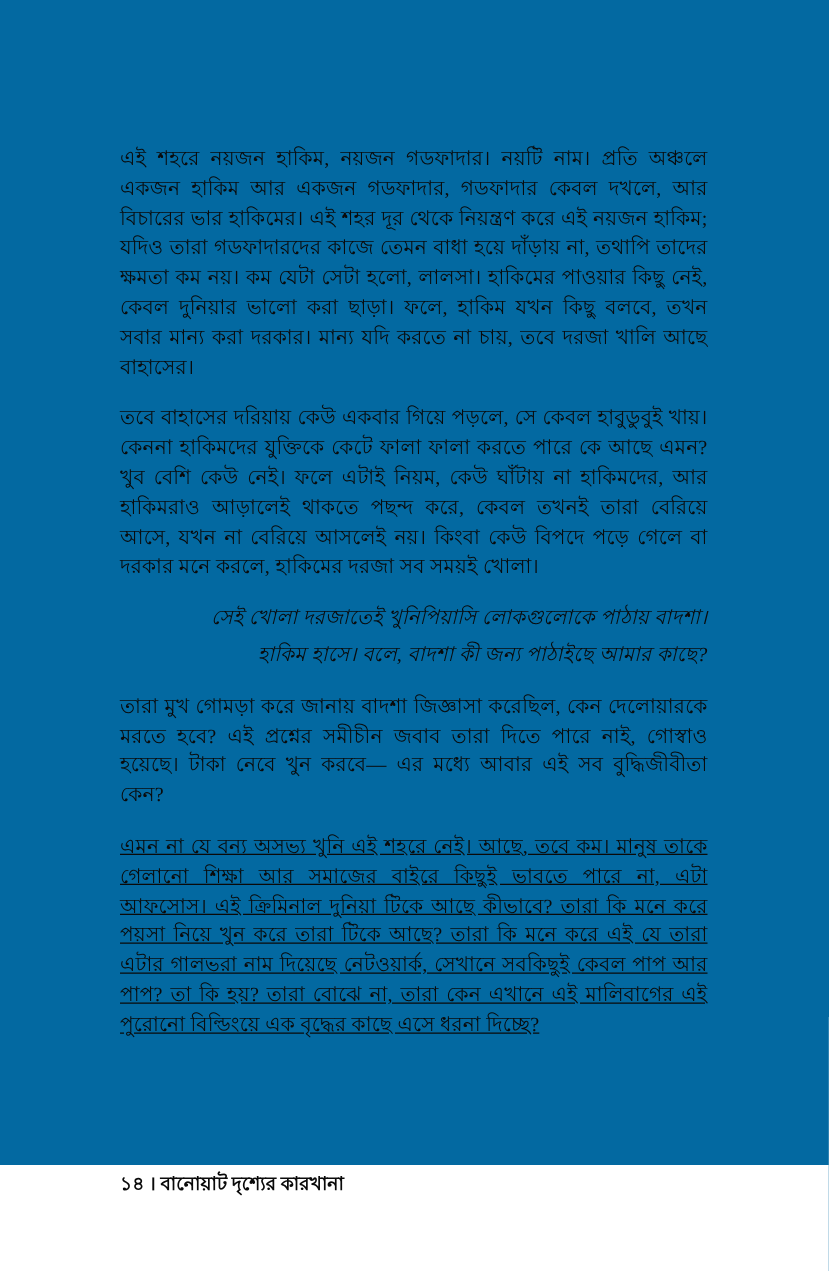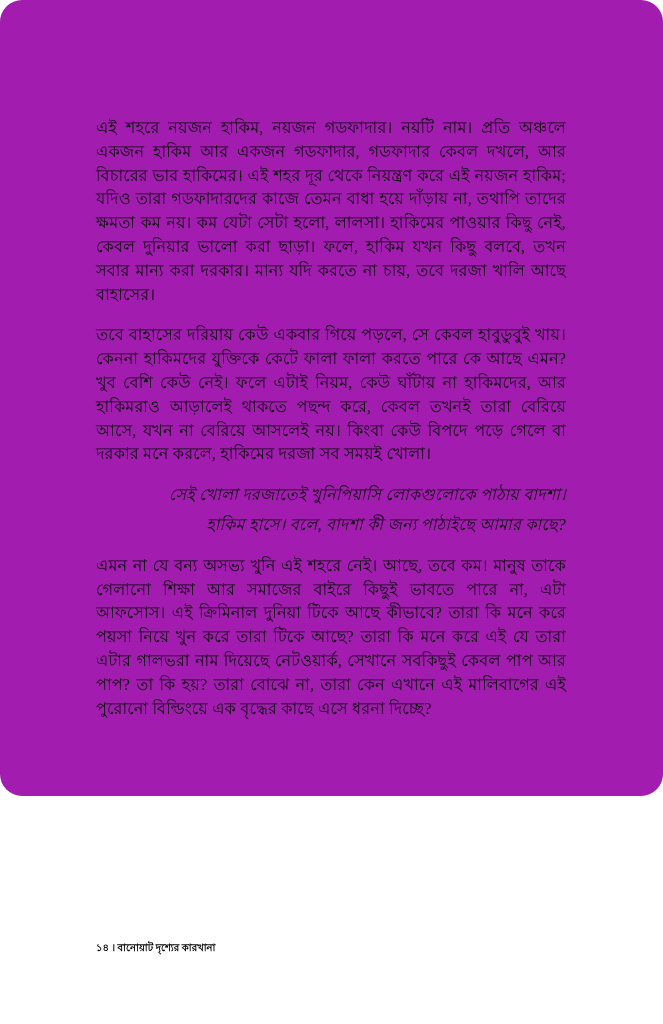--- a/index.html
+++ b/index.html
@@ -11,24 +11,23 @@
     height: 1024px;
     background: #ffffff;
     font-family: "Liberation Serif", "DejaVu Serif", serif;
     color: #000000;
     overflow: hidden;
   }
 
   .page {
     position: relative;
     width: 663px;
-    height: 796px;
+    height: 932px;
     box-sizing: border-box;
-    background: #a21caf;
-    border-radius: 22px;
+    background: #0369a1;
   }
 
   .text-block {
     position: absolute;
     left: 96px;
     top: 116px;
     width: 470px;
   }
 
   .para {
@@ -37,20 +36,21 @@
     line-height: 23.8px;
     text-align: justify;
     text-justify: inter-word;
     letter-spacing: 0.01em;
     word-spacing: 0.01em;
     color: #0a0a0a;
   }
 
   .para:last-of-type {
     margin-bottom: 0;
+    text-decoration: underline;
   }
 
   .para.italic {
     font-style: italic;
     margin-bottom: 6px;
   }
 
   .para.italic.tight {
     margin-bottom: 6px;
   }
@@ -62,21 +62,21 @@
   
   .para.single {
     text-align: right;
   }
 
   .footer {
     position: absolute;
     left: 96px;
     top: 938px;
     width: 470px;
-    font-size: 10px;
+    font-size: 15px;
     line-height: 20px;
     text-align: left;
     color: #0a0a0a;
     font-weight: 600;
   }
 </style>
 </head>
 <body>
 
 <div class="page">
@@ -85,20 +85,21 @@
 
     <p class="para">এই শহরে নয়জন হাকিম, নয়জন গডফাদার। নয়টি নাম। প্রতি অঞ্চলে একজন হাকিম আর একজন গডফাদার, গডফাদার কেবল দখলে, আর বিচারের ভার হাকিমের। এই শহর দূর থেকে নিয়ন্ত্রণ করে এই নয়জন হাকিম; যদিও তারা গডফাদারদের কাজে তেমন বাধা হয়ে দাঁড়ায় না, তথাপি তাদের ক্ষমতা কম নয়। কম যেটা সেটা হলো, লালসা। হাকিমের পাওয়ার কিছু নেই, কেবল দুনিয়ার ভালো করা ছাড়া। ফলে, হাকিম যখন কিছু বলবে, তখন সবার মান্য করা দরকার। মান্য যদি করতে না চায়, তবে দরজা খালি আছে বাহাসের।</p>
 
     <p class="para">তবে বাহাসের দরিয়ায় কেউ একবার গিয়ে পড়লে, সে কেবল হাবুডুবুই খায়। কেননা হাকিমদের যুক্তিকে কেটে ফালা ফালা করতে পারে কে আছে এমন? খুব বেশি কেউ নেই। ফলে এটাই নিয়ম, কেউ ঘাঁটায় না হাকিমদের, আর হাকিমরাও আড়ালেই থাকতে পছন্দ করে, কেবল তখনই তারা বেরিয়ে আসে, যখন না বেরিয়ে আসলেই নয়। কিংবা কেউ বিপদে পড়ে গেলে বা দরকার মনে করলে, হাকিমের দরজা সব সময়ই খোলা।</p>
 
     <p class="para italic single tight">সেই খোলা দরজাতেই খুনিপিয়াসি লোকগুলোকে পাঠায় বাদশা।</p>
 
 
     <p class="para italic single last-italic">হাকিম হাসে। বলে, বাদশা কী জন্য পাঠাইছে আমার কাছে?</p>
 
+    <p class="para">তারা মুখ গোমড়া করে জানায় বাদশা জিজ্ঞাসা করেছিল, কেন দেলোয়ারকে মরতে হবে? এই প্রশ্নের সমীচীন জবাব তারা দিতে পারে নাই, গোস্বাও হয়েছে। টাকা নেবে খুন করবে— এর মধ্যে আবার এই সব বুদ্ধিজীবীতা কেন?</p>
 
 
     <p class="para">এমন না যে বন্য অসভ্য খুনি এই শহরে নেই। আছে, তবে কম। মানুষ তাকে গেলানো শিক্ষা আর সমাজের বাইরে কিছুই ভাবতে পারে না, এটা আফসোস। এই ক্রিমিনাল দুনিয়া টিকে আছে কীভাবে? তারা কি মনে করে পয়সা নিয়ে খুন করে তারা টিকে আছে? তারা কি মনে করে এই যে তারা এটার গালভরা নাম দিয়েছে নেটওয়ার্ক, সেখানে সবকিছুই কেবল পাপ আর পাপ? তা কি হয়? তারা বোঝে না, তারা কেন এখানে এই মালিবাগের এই পুরোনো বিল্ডিংয়ে এক বৃদ্ধের কাছে এসে ধরনা দিচ্ছে?</p>
 
   </div>
 
   <div class="footer">১৪ । বানোয়াট দৃশ্যের কারখানা</div>
 
 </div>
 

